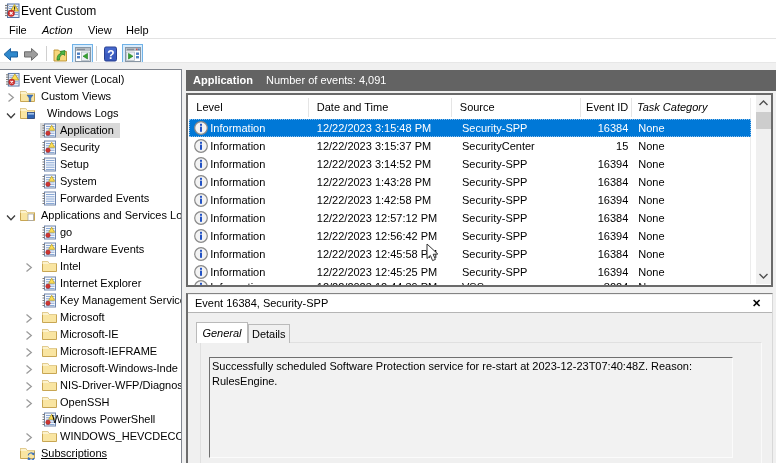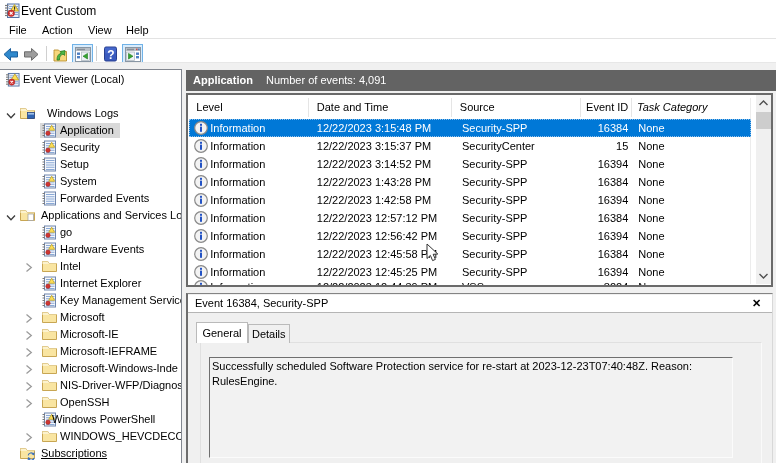--- a/index.html
+++ b/index.html
@@ -40,21 +40,21 @@
   </g>
   <path d="M9.5 1.5 L13.5 8 L5.5 8 Z" fill="#fede58" stroke="#b99f1c" stroke-width="0.8"></path>
   <rect x="9.1" y="3.4" width="1" height="2.6" fill="#222"></rect>
   <circle cx="9.5" cy="6.9" r="0.6" fill="#222"></circle>
   <circle cx="6.2" cy="10.3" r="3.3" fill="#d33130" stroke="#9f1f1f" stroke-width="0.5"></circle>
   <path d="M4.8 8.9 L7.6 11.7 M7.6 8.9 L4.8 11.7" stroke="#fff" stroke-width="1.1"></path>
 </svg>
 <div class="abs" style="left:21px;top:3.5px;font-size:12px;">Event Custom</div>
 
 <div class="abs" style="left:9px;top:23.5px;">File</div>
-<div class="abs" style="left:42px;top:23.5px;">Action</div>
+<div class="abs" style="left:42px;top:23.5px;font-style:italic;">Action</div>
 <div class="abs" style="left:88px;top:23.5px;">View</div>
 <div class="abs" style="left:126px;top:23.5px;">Help</div>
 <div class="abs" style="left:0;top:38px;width:776px;height:1px;background:#e3e3e3;"></div>
 
 <svg class="icon" style="left:3px;top:47px" width="16" height="15" viewBox="0 0 16 15">
   <path d="M7.5 1.5 L7.5 4.8 L14.5 4.8 L14.5 10 L7.5 10 L7.5 13.3 L1 7.4 Z" fill="#2f88cc" stroke="#1a5f9e" stroke-width="1"></path>
 </svg>
 
 <svg class="icon" style="left:23px;top:47px" width="16" height="15" viewBox="0 0 16 15">
   <path d="M8.5 1.5 L8.5 4.8 L1.5 4.8 L1.5 10 L8.5 10 L8.5 13.3 L15 7.4 Z" fill="#9d9d9d" stroke="#6c6c6c" stroke-width="1"></path>
@@ -116,20 +116,31 @@
             <line x1="0" y1="5" x2="3.5" y2="5"></line>
             <line x1="0" y1="7.5" x2="3.5" y2="7.5"></line>
             <line x1="0" y1="10" x2="3.5" y2="10"></line>
             <line x1="0" y1="12.5" x2="3.5" y2="12.5"></line>
           </g>
           <path d="M9.5 1.5 L13.5 8 L5.5 8 Z" fill="#fede58" stroke="#b99f1c" stroke-width="0.8"></path>
           <circle cx="6.2" cy="10.3" r="3.3" fill="#d33130" stroke="#9f1f1f" stroke-width="0.5"></circle>
           <path d="M4.8 8.9 L7.6 11.7 M7.6 8.9 L4.8 11.7" stroke="#fff" stroke-width="1.1"></path>
         </svg></span>
       <span class="lbl" style="left:23px;">Event Viewer (Local)</span>
+    </div>
+    <div class="trow" style="top:18px">
+      <span class="arr" style="left:7px;"><svg width="8" height="11" viewBox="0 0 8 11">
+          <path d="M1.5 1.5 L6.3 5.5 L1.5 9.5" fill="none" stroke="#9b9b9b" stroke-width="1.3"></path>
+        </svg></span>
+      <span class="icon" style="left:20px;top:1px;"><svg width="16" height="14" viewBox="0 0 16 14">
+          <path d="M0.5 2.5 L0.5 12.5 L14.5 12.5 L14.5 4.5 L7 4.5 L5.8 2.5 Z" fill="#f9e5a2" stroke="#c8a653" stroke-width="1"></path>
+          <path d="M0.5 5 L14.5 5 L14.5 4.5 L7 4.5 L5.8 2.5 L0.5 2.5 Z" fill="#fcf2cd"></path>
+          <path d="M7 6 L13 6 L10.8 9 L10.8 12.5 L9.2 12.5 L9.2 9 Z" fill="#3f77c4" stroke="#2a5590" stroke-width="0.5"></path>
+        </svg></span>
+      <span class="lbl" style="left:41px;">Custom Views</span>
     </div>
     <div class="trow" style="top:35px">
       <span class="arr" style="left:6px;top:4px;"><svg width="10" height="10" viewBox="0 0 10 10">
           <path d="M1 2.5 L5 6.8 L9 2.5" fill="none" stroke="#3c3c3c" stroke-width="1.3"></path>
         </svg></span>
       <span class="icon" style="left:20px;top:1px;"><svg width="16" height="14" viewBox="0 0 16 14">
           <path d="M0.5 2.5 L0.5 12.5 L14.5 12.5 L14.5 4.5 L7 4.5 L5.8 2.5 Z" fill="#f9e5a2" stroke="#c8a653" stroke-width="1"></path>
           <path d="M0.5 5 L14.5 5 L14.5 4.5 L7 4.5 L5.8 2.5 L0.5 2.5 Z" fill="#fcf2cd"></path>
           <rect x="7.5" y="6.5" width="7" height="6" fill="#2f64b2" stroke="#1d3c85" stroke-width="0.7"></rect>
           <rect x="8" y="7" width="6" height="1.6" fill="#9fc0e8"></rect>
@@ -609,21 +620,21 @@
   </div>
 </div>
 
 <div class="abs" style="left:186px;top:293px;width:586.5px;height:170px;background:#f0f0f0;border-left:2.5px solid #6d6d6d;border-top:1.5px solid #848484;border-right:1px solid #d8d8d8;">
 
   <div class="abs" style="left:0;top:1px;width:584px;height:18px;background:#fff;border-bottom:1px solid #b5b5b5;line-height:17px;">
     <span style="position:absolute;left:7px;">Event 16384, Security-SPP</span>
     <span style="position:absolute;left:564px;top:0px;font-weight:bold;font-size:11px;">✕</span>
   </div>
 
-  <div class="abs" style="left:8px;top:27.5px;width:52px;height:21px;background:#fff;border:1px solid #bababa;border-bottom:none;z-index:3;text-align:center;line-height:21px;">General</div>
+  <div class="abs" style="left:8px;top:27.5px;width:52px;height:21px;background:#fff;border:1px solid #bababa;border-bottom:none;z-index:3;text-align:center;line-height:21px;font-style:italic;">General</div>
   <div class="abs" style="left:60px;top:29.5px;width:41.5px;height:19px;background:#f0f0f0;border:1px solid #bababa;border-bottom:none;z-index:3;text-align:center;line-height:18px;">Details</div>
 
   <div class="abs" style="left:11.5px;top:48px;width:562px;height:122px;background:#f0f0f0;border:1px solid #e0e0e0;border-right-color:#fafafa;z-index:2;"></div>
 
   <div class="abs" style="left:20.5px;top:62.5px;width:524px;height:101px;background:#f2f2f2;border-top:1.5px solid #6f6f6f;border-left:1.5px solid #6f6f6f;border-right:1.5px solid #fbfbfb;border-bottom:1.5px solid #fbfbfb;z-index:4;">
     <div style="position:absolute;left:2.5px;top:1.5px;width:512px;line-height:14.5px;">Successfully scheduled Software Protection service for re-start at 2023-12-23T07:40:48Z. Reason:<br>RulesEngine.</div>
   </div>
 </div>
 
 <svg class="icon" style="left:426px;top:243px;z-index:9" width="13" height="19" viewBox="0 0 13 19">

